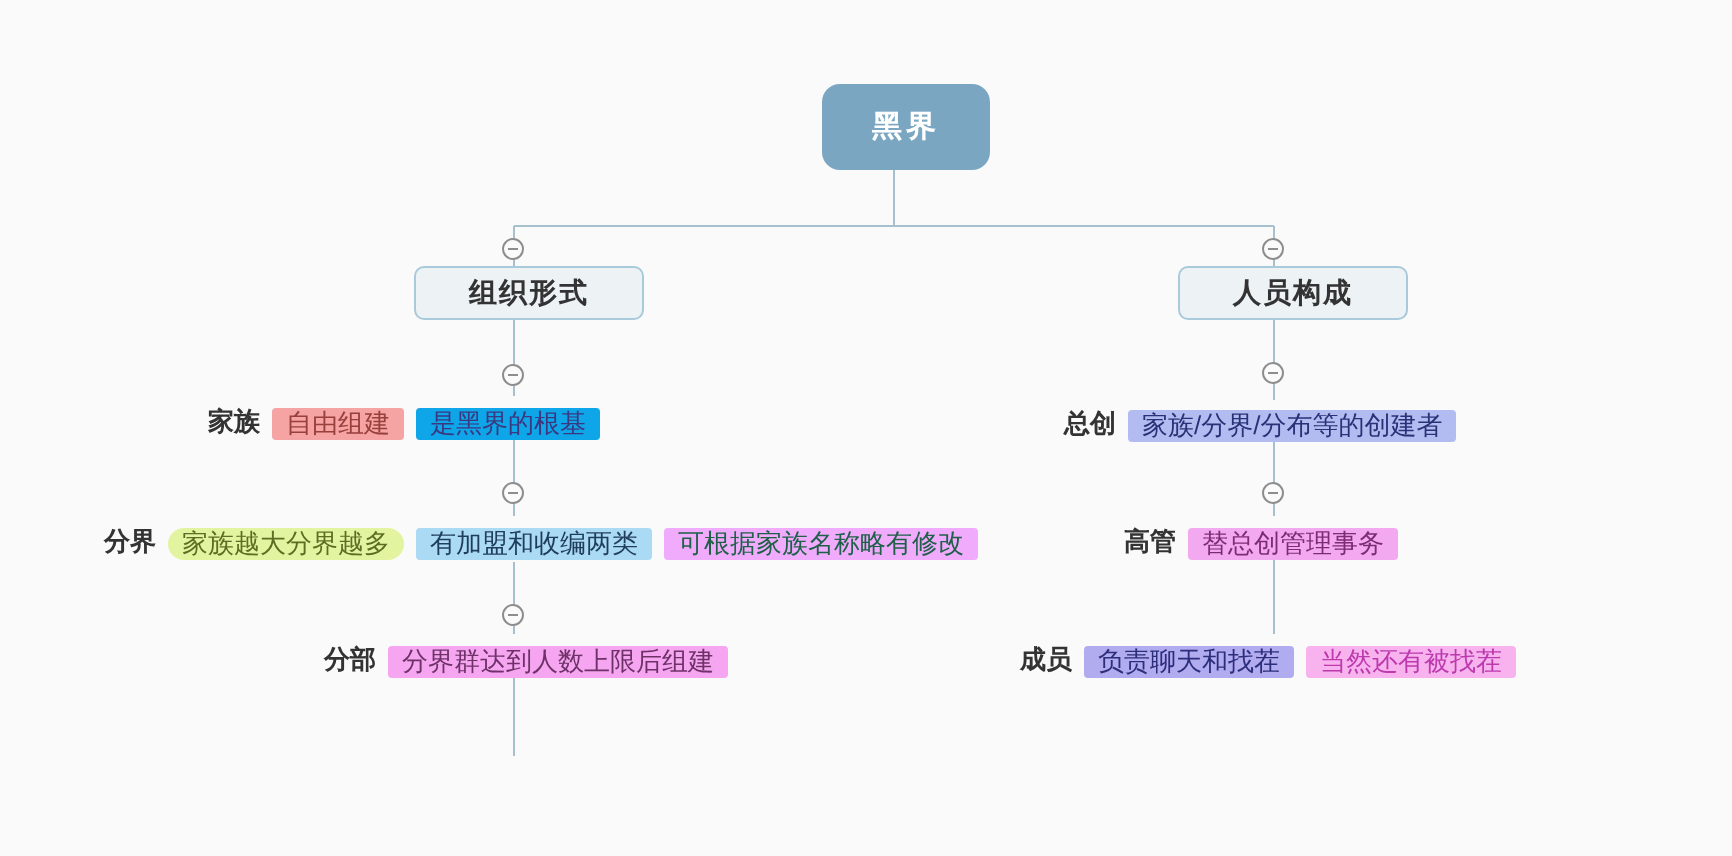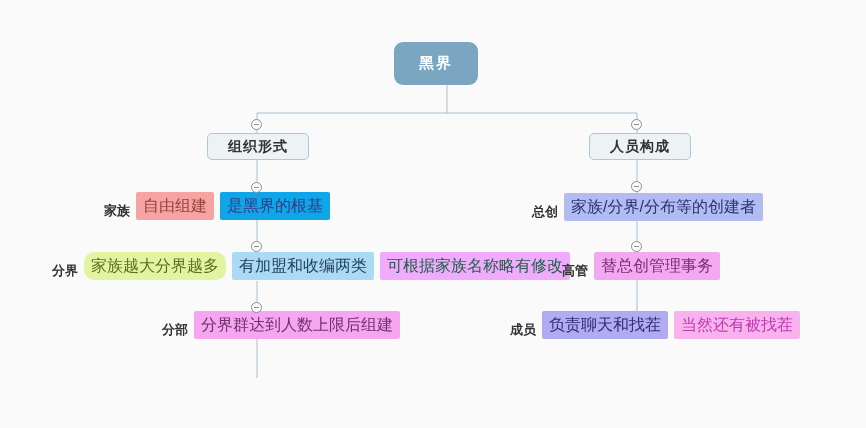--- a/index.html
+++ b/index.html
@@ -1,27 +1,27 @@
 <!DOCTYPE html>
 <html><head>
 <meta charset="utf-8">
 <style>
   html,body{margin:0;padding:0;}
   body{font-family:"Liberation Sans","DejaVu Sans",sans-serif;}
   .canvas{position:relative;width:866px;height:428px;background:#fafafa;overflow:hidden;}
   .wires{position:absolute;left:0;top:0;z-index:1;}
   .wires line{stroke:#a6c0ce;stroke-width:1;}
   .node{position:absolute;z-index:2;display:flex;align-items:center;justify-content:center;box-sizing:border-box;}
-  .root-node{left:394px;top:42px;width:84px;height:43px;border-radius:9px;font-size:15px;font-weight:bold;letter-spacing:2px;}
-  .branch-node{width:102px;height:27px;border-radius:5px;border:1px solid #a9cadb;font-size:14px;font-weight:bold;letter-spacing:1px;}
+  .root-node{left:411px;top:42px;width:84px;height:43px;border-radius:9px;font-size:15px;font-weight:bold;letter-spacing:2px;}
+  .branch-node{width:115px;height:27px;border-radius:5px;border:1px solid #a9cadb;font-size:14px;font-weight:bold;letter-spacing:1px;}
   .branch-org{left:207px;top:133px;}
   .branch-people{left:589px;top:133px;}
   .row{position:absolute;z-index:2;display:flex;align-items:flex-end;gap:6px;height:22px;}
   .row-label{font-size:13px;font-weight:bold;color:#333;white-space:nowrap;}
-  .chip{display:flex;align-items:center;height:28px;padding:0 7px;font-size:16px;border-radius:2px;white-space:nowrap;}
+  .chip{display:flex;align-items:center;height:16px;padding:0 7px;font-size:13px;border-radius:2px;white-space:nowrap;}
   .toggle{position:absolute;width:11px;height:11px;border-radius:50%;border:1px solid #8e8e8e;background:#fbfbfb;box-sizing:border-box;z-index:3;cursor:pointer;}
   .toggle::after{content:"";position:absolute;left:2px;right:2px;top:4px;height:1px;background:#8e8e8e;}
 </style>
 </head>
 <body>
 
 <div class="canvas">
 
   <svg class="wires" width="866" height="428">
     <line x1="447" y1="85" x2="447" y2="113"></line>

